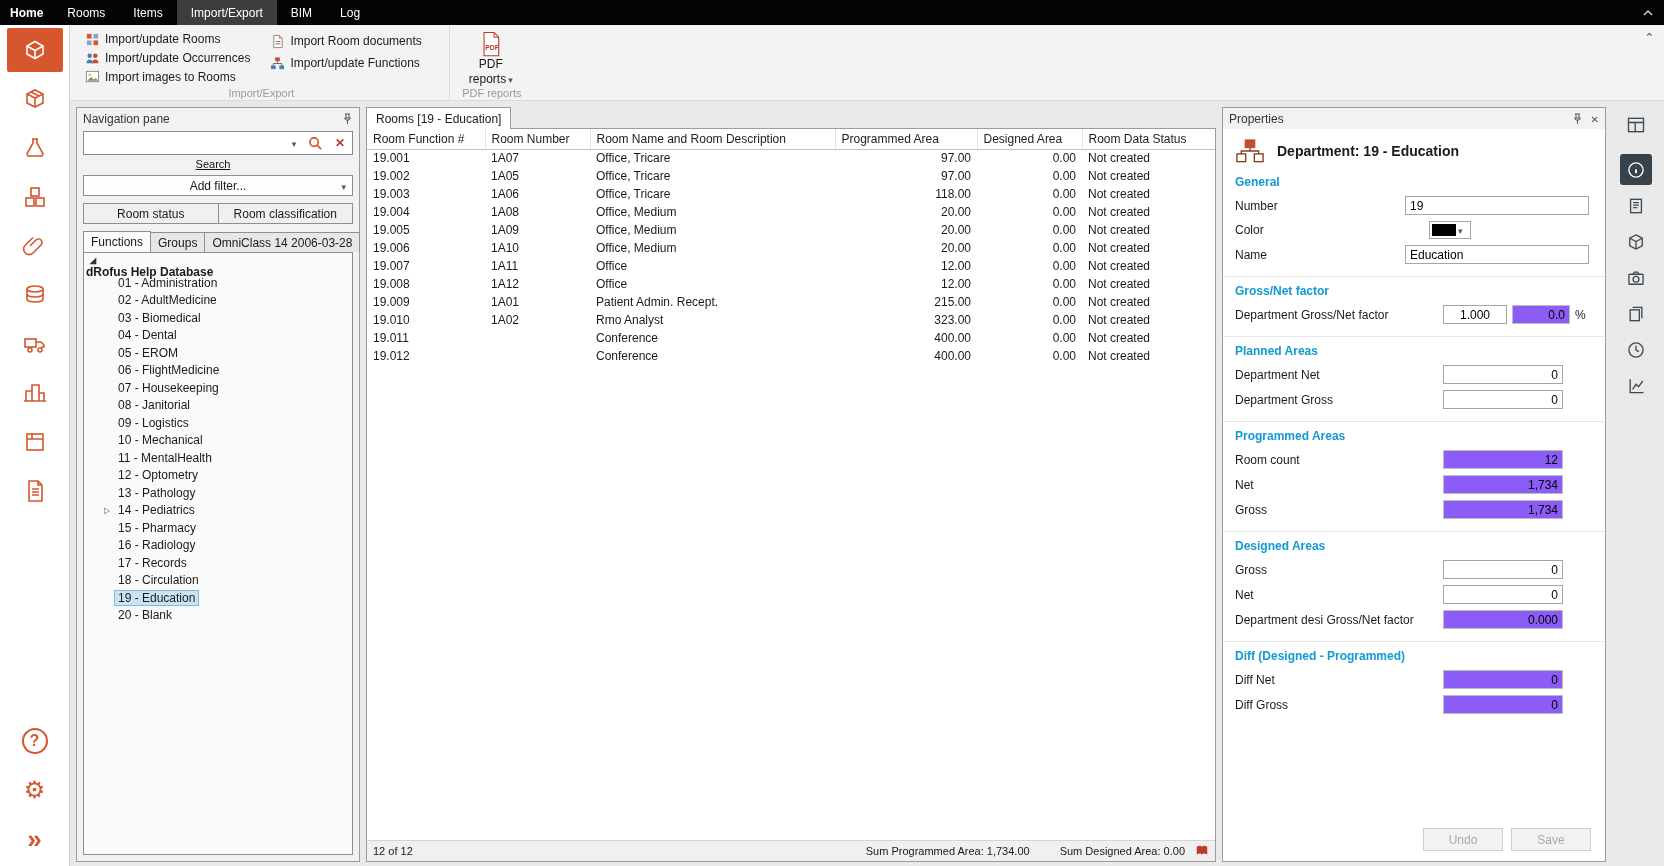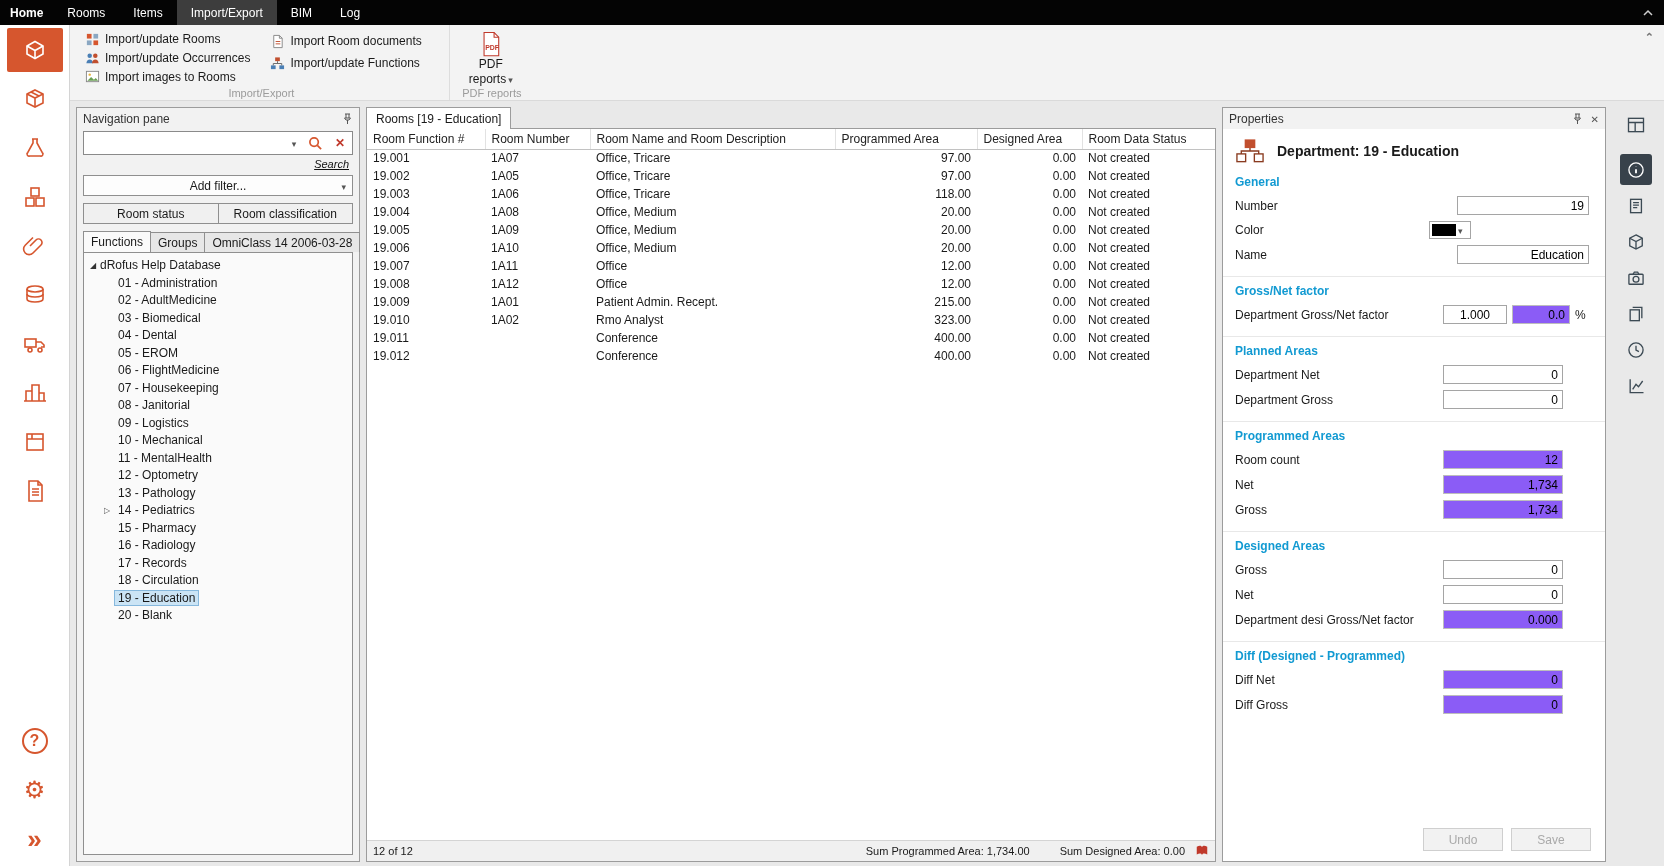--- a/index.html
+++ b/index.html
@@ -50,33 +50,33 @@
   .close-x::before { content:"✕"; font-size:10px; color:#555; }
 
   
   .nav-pane { width:284px; flex:none; }
   .search-row { display:flex; align-items:center; margin:2px 6px 0 6px; height:24px; border:1px solid #8a8a8a; background:#fff; }
   .search-row input { flex:1; border:none; outline:none; font:inherit; height:100%; padding:0 4px; min-width:0; }
   .search-chev { width:16px; text-align:center; flex:none; }
   .search-mag { width:26px; display:flex; justify-content:center; flex:none; }
   .search-x { width:24px; text-align:center; flex:none; }
   .red-x::before { content:"✕"; color:#c0392b; font-weight:bold; font-size:12px; }
-  .search-link-row { text-align:right; padding:2px 10px 4px 0;font-style:italic; }
+  .search-link-row { text-align:center; padding:2px 10px 4px 0; }
   .search-link { text-decoration:underline; font-size:11px; color:#111; }
   .add-filter { margin:0 6px 7px 6px; height:21px; border:1px solid #8f8f8f; background:#fdfdfd; display:flex; align-items:center; justify-content:center; position:relative; flex:none; }
   .add-filter .chev-down { position:absolute; right:6px; }
   .seg-row { display:flex; margin:0 6px; flex:none; }
   .seg-btn { flex:1; height:21px; border:1px solid #8f8f8f; background:#f0f0f0; display:flex; align-items:center; justify-content:center; }
   .seg-btn + .seg-btn { border-left:none; }
   .nav-tabs { display:flex; margin:7px 6px 0 6px; align-items:flex-end; flex:none; }
   .nav-tab { height:20px; padding:0 7px; border:1px solid #8f8f8f; border-bottom:none; background:#e7e7e7; display:flex; align-items:center; white-space:nowrap; }
   .nav-tab + .nav-tab { border-left:none; }
   .nav-tab.active { background:#fafafa; height:21px; }
   .tree { flex:1; background:#fafafa; border:1px solid #8f8f8f; margin:0 6px 6px 6px; padding:3px 2px; overflow:hidden; }
-  .tree-root { display:flex; align-items:center; font-weight:normal; height:18px; }
+  .tree-root { display:flex; font-weight:bold; height:18px;flex-direction:column; }
   .exp { width:14px; text-align:center; font-size:8px; color:#333; flex:none; }
   .tree-root .exp::before { content:"◢"; }
   .tree-item { display:flex; align-items:center; height:17.5px; }
   .tree-item .exp { margin-left:14px; visibility:hidden; }
   .tree-item .exp::before { content:"▷"; font-size:8px; color:#555; }
   .tree-item .exp.expandable { visibility:visible; }
   .tree-item .lbl { padding:0 3px; border:1px solid transparent; white-space:nowrap; }
   .tree-item .lbl.selected { background:#cbe4f5; border-color:#86b8dd; }
 
   
@@ -96,21 +96,21 @@
 
   
   .props { width:384px; flex:none; }
   .props-body { background:#fff; flex:1; display:flex; flex-direction:column; overflow:hidden; }
   .props-title { display:flex; align-items:center; gap:12px; padding:8px 10px 8px 12px; font-size:14px; font-weight:bold; flex:none; }
   .psec { padding:2px 0 6px 12px; border-bottom:1px solid #e8e8e8; margin-bottom:5px; flex:none; }
   .psec-h { color:#129ad2; font-weight:bold; margin-bottom:7px; }
   .prow { display:flex; align-items:center; margin-bottom:6px; }
   .prow label { flex:1; padding-right:4px; }
   input.pfield { height:19px; border:1px solid #a5a5a5; font:inherit; padding:0 4px; background:#fff; flex:none; }
-  .pfield.txt { width:132px; margin-right:16px;text-align:right; }
+  .pfield.txt { width:184px; margin-right:16px; }
   .pfield.num { width:120px; text-align:right; margin-right:42px; }
   .pfield.ro { background:#8b5cf6; border-color:#bdbdbd; }
   .pfield.fac1 { width:64px; text-align:center; margin-right:5px; }
   .pfield.fac2 { width:58px; text-align:right; margin-right:5px; }
   .unit { width:30px; }
   .color-ctl { width:42px; height:18px; border:1px solid #a5a5a5; background:#fff; display:flex; align-items:center; padding:2px; gap:2px; margin-right:134px; }
   .color-swatch { width:24px; height:12px; background:#000; }
   .props-buttons { margin-top:auto; display:flex; justify-content:flex-end; gap:8px; padding:8px 14px 10px; flex:none; }
   .pbtn { width:80px; height:23px; background:#f2f2f2; border:1px solid #cfcfcf; color:#a9a9a9; display:flex; align-items:center; justify-content:center; }
 

